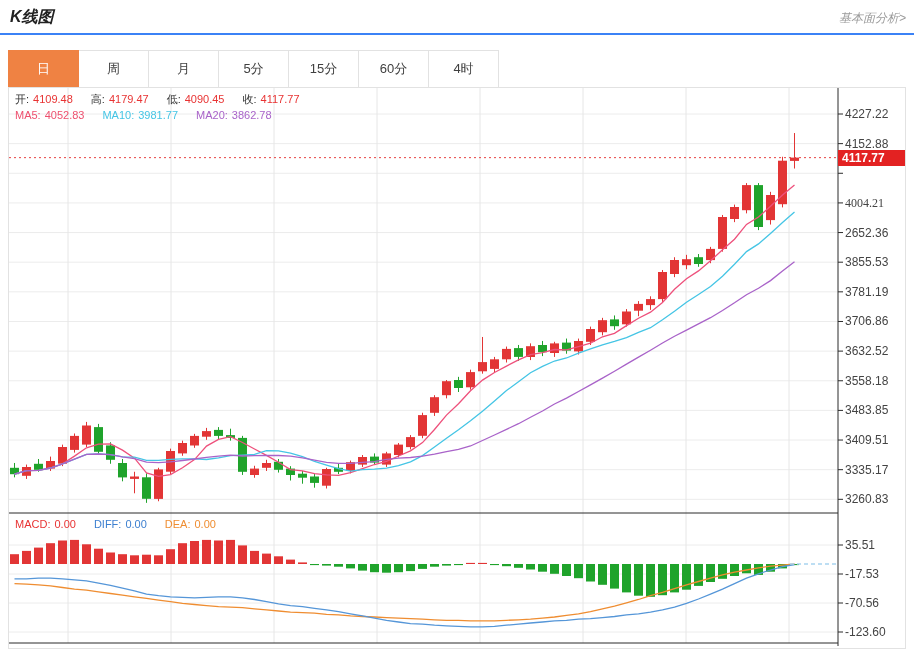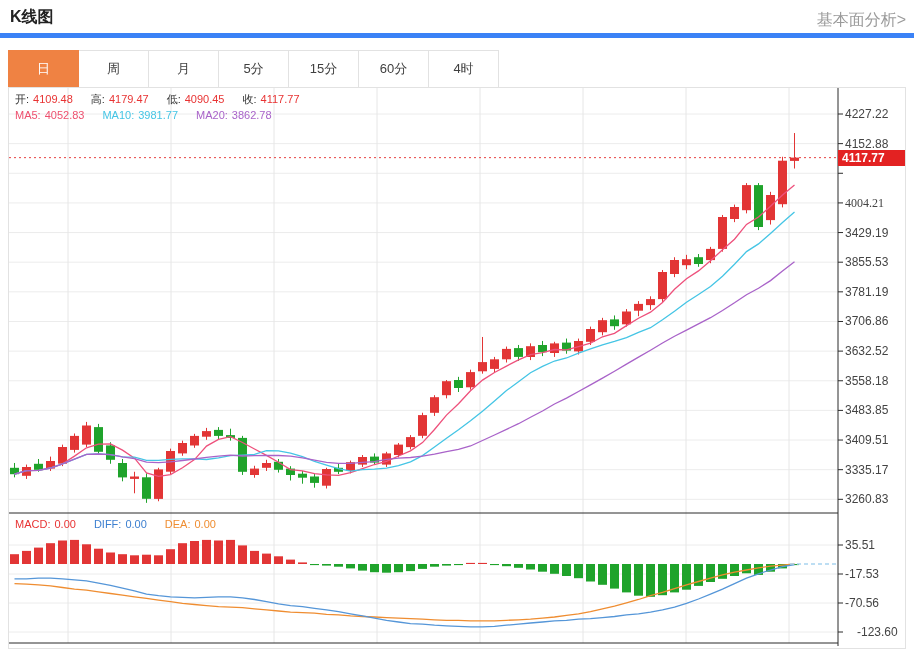--- a/index.html
+++ b/index.html
@@ -1,19 +1,19 @@
 <!DOCTYPE html>
 <html><head>
 <meta charset="utf-8">
 <style>
   html,body{margin:0;padding:0;background:#fff;width:914px;height:649px;overflow:hidden;
     font-family:"Liberation Sans","DejaVu Sans",sans-serif;-webkit-font-smoothing:antialiased;}
-  .hdr{position:relative;height:33px;border-bottom:5px solid #3b82f6;}
+  .hdr{position:relative;height:33px;border-bottom:2px solid #3b82f6;font-style:italic;}
   .hdr-title{position:absolute;left:10px;top:7px;font-size:16px;font-weight:bold;color:#222;}
-  .hdr-link{position:absolute;right:8px;top:10px;font-size:16px;color:#9a9a9a;cursor:pointer;text-decoration:none;}
+  .hdr-link{position:absolute;right:8px;top:10px;font-size:12px;color:#9a9a9a;cursor:pointer;text-decoration:none;}
   .tabs{position:absolute;left:8px;top:50px;display:flex;}
   .tab{width:69px;height:36px;line-height:36px;text-align:center;font-size:13px;color:#404040;
     background:#fff;border:1px solid #e2e2e2;border-left:none;cursor:pointer;box-sizing:content-box;}
   .tab:first-child{border-left:1px solid #e2e2e2;}
   .tab.active{background:#ef8243;border-color:#ef8243;color:#fff;}
   .chart-wrap{position:absolute;left:8px;top:87px;width:896px;height:560px;border:1px solid #e2e2e2;}
   .legend{position:absolute;left:6px;font-size:11px;white-space:nowrap;z-index:5;}
   .legend span{margin-right:4px;}
   .legend .pair{margin-right:14px;}
   #ohlc-row{top:4px;}
@@ -298,29 +298,29 @@
       <line x1="829" y1="544" x2="834" y2="544" stroke="#2b2b2b" stroke-width="1"></line>
     </svg>
   <div id="ohlc-row" class="legend"><span class="pair"><span style="color: rgb(51, 51, 51);">开:</span><span style="color: rgb(232, 51, 51);">4109.48</span></span><span class="pair"><span style="color: rgb(51, 51, 51);">高:</span><span style="color: rgb(232, 51, 51);">4179.47</span></span><span class="pair"><span style="color: rgb(51, 51, 51);">低:</span><span style="color: rgb(232, 51, 51);">4090.45</span></span><span class="pair"><span style="color: rgb(51, 51, 51);">收:</span><span style="color: rgb(232, 51, 51);">4117.77</span></span></div>
   <div id="ma-row" class="legend"><span class="pair"><span style="color: rgb(238, 79, 110);">MA5:</span><span style="color: rgb(238, 79, 110);">4052.83</span></span><span class="pair"><span style="color: rgb(69, 197, 229);">MA10:</span><span style="color: rgb(69, 197, 229);">3981.77</span></span><span class="pair"><span style="color: rgb(169, 99, 201);">MA20:</span><span style="color: rgb(169, 99, 201);">3862.78</span></span></div>
   <div id="macd-row" class="legend"><span class="pair"><span style="color: rgb(232, 51, 51);">MACD:</span><span style="color: rgb(232, 51, 51);">0.00</span></span><span class="pair"><span style="color: rgb(60, 127, 208);">DIFF:</span><span style="color: rgb(60, 127, 208);">0.00</span></span><span class="pair"><span style="color: rgb(239, 141, 49);">DEA:</span><span style="color: rgb(239, 141, 49);">0.00</span></span></div>
   <div id="axis-labels">
       <div class="axis-label" style="top: 26px;">4227.22</div>
       <div class="axis-label" style="top: 55.64px;">4152.88</div>
       <div class="axis-label" style="top: 73px;">4078.54</div>
       <div class="axis-label" style="top: 114.92px; font-family: Liberation Serif, serif;">4004.21</div>
-      <div class="axis-label" style="top: 144.56px;">3429.19</div>
+      <div class="axis-label" style="top: 144.56px;">2652.36</div>
       <div class="axis-label" style="top: 174.2px;">3855.53</div>
       <div class="axis-label" style="top: 203.84px;">3781.19</div>
       <div class="axis-label" style="top: 233.48px;">3706.86</div>
       <div class="axis-label" style="top: 263.12px;">3632.52</div>
       <div class="axis-label" style="top: 292.76px;">3558.18</div>
       <div class="axis-label" style="top: 322.4px;">3483.85</div>
       <div class="axis-label" style="top: 352.04px;">3409.51</div>
       <div class="axis-label" style="top: 381.68px;">3335.17</div>
       <div class="axis-label" style="top: 411.32px;">3260.83</div>
       <div class="axis-label" style="top: 456.585px;">35.51</div>
       <div class="axis-label" style="top: 485.585px;">-17.53</div>
       <div class="axis-label" style="top: 514.585px;">-70.56</div>
-      <div class="axis-label" style="top: 543.585px; margin-left: 12px;">-123.60</div>
+      <div class="axis-label" style="top: 543.585px;">-123.60</div>
     </div>
   <div class="price-badge" style="top: 61.6416px;">4117.77</div>
 </div>
 
 </body></html>

